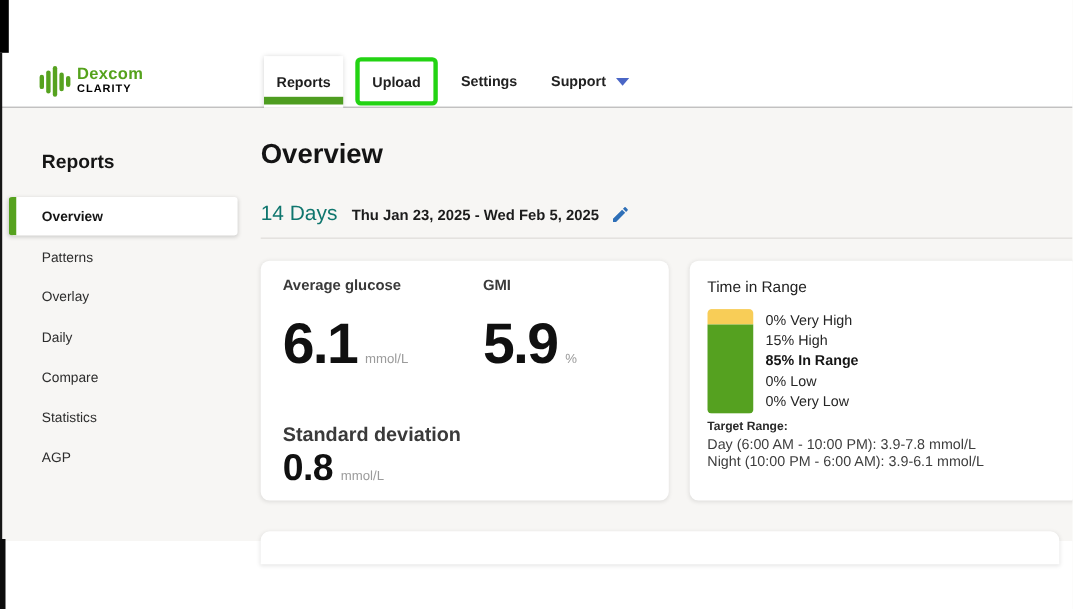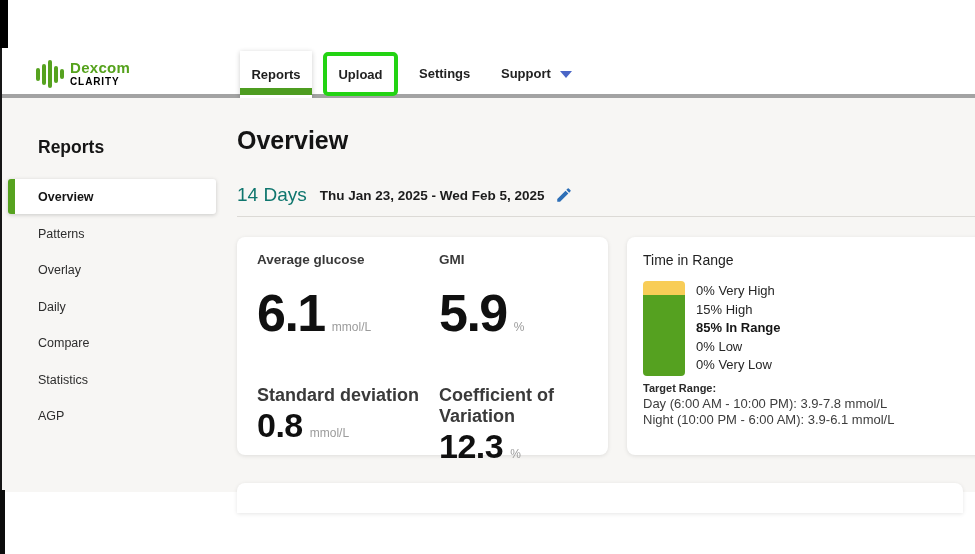--- a/index.html
+++ b/index.html
@@ -4,21 +4,21 @@
 <style>
   html,body { margin:0; padding:0; }
   body {
     width:975px; height:554px; position:relative; overflow:hidden;
     background:#ffffff; font-family:"Liberation Sans", sans-serif;
     -webkit-font-smoothing:antialiased;
   }
 
   
   .header { position:absolute; left:0; top:0; width:975px; height:98px;
-            background:#fff; border-bottom:4px solid #a3a3a3; box-sizing:border-box; }
+            background:#fff; border-bottom:1px solid #a3a3a3; box-sizing:border-box; }
 
   .logo { position:absolute; left:36px; top:59px; display:flex; align-items:center; gap:6px; cursor:pointer; }
   .logo-bars { display:flex; align-items:center; gap:2px; height:30px; }
   .logo-bars span { width:4px; border-radius:2px; background:#56a21f; display:block; }
   .b1{height:13px}.b2{height:21px}.b3{height:28px}.b4{height:17px}.b5{height:10px}
   .logo-line1 { font-size:15px; font-weight:bold; color:#55a21c; line-height:15px; letter-spacing:.3px; }
   .logo-line2 { font-size:10px; color:#000000; line-height:13px; letter-spacing:.9px;font-weight:bold; }
 
   .tab-reports { position:absolute; left:240px; top:51px; width:72px; height:47px;
                  background:#fff; box-shadow:0 1px 5px rgba(0,0,0,.20);
@@ -161,24 +161,20 @@
     <div class="metric-value"><span>6.1</span><span class="metric-unit">mmol/L</span></div>
   </div>
   <div class="metric m1">
     <div class="metric-label">GMI</div>
     <div class="metric-value"><span>5.9</span><span class="metric-unit">%</span></div>
   </div>
   <div class="metric m2">
     <div class="metric-label">Standard deviation</div>
     <div class="metric-value"><span>0.8</span><span class="metric-unit">mmol/L</span></div>
   </div>
-  <div class="metric m3">
-    <div class="metric-label">Coefficient of Variation</div>
-    <div class="metric-value"><span>12.3</span><span class="metric-unit">%</span></div>
-  </div>
 </div>
 
 <div class="card card-tir">
   <div class="tir-title">Time in Range</div>
 
   <div class="tir-bar">
     <div style="height: 15%; background: rgb(248, 205, 87);"></div>
     <div style="height: 85%; background: rgb(85, 161, 32);"></div>
   </div>
 

